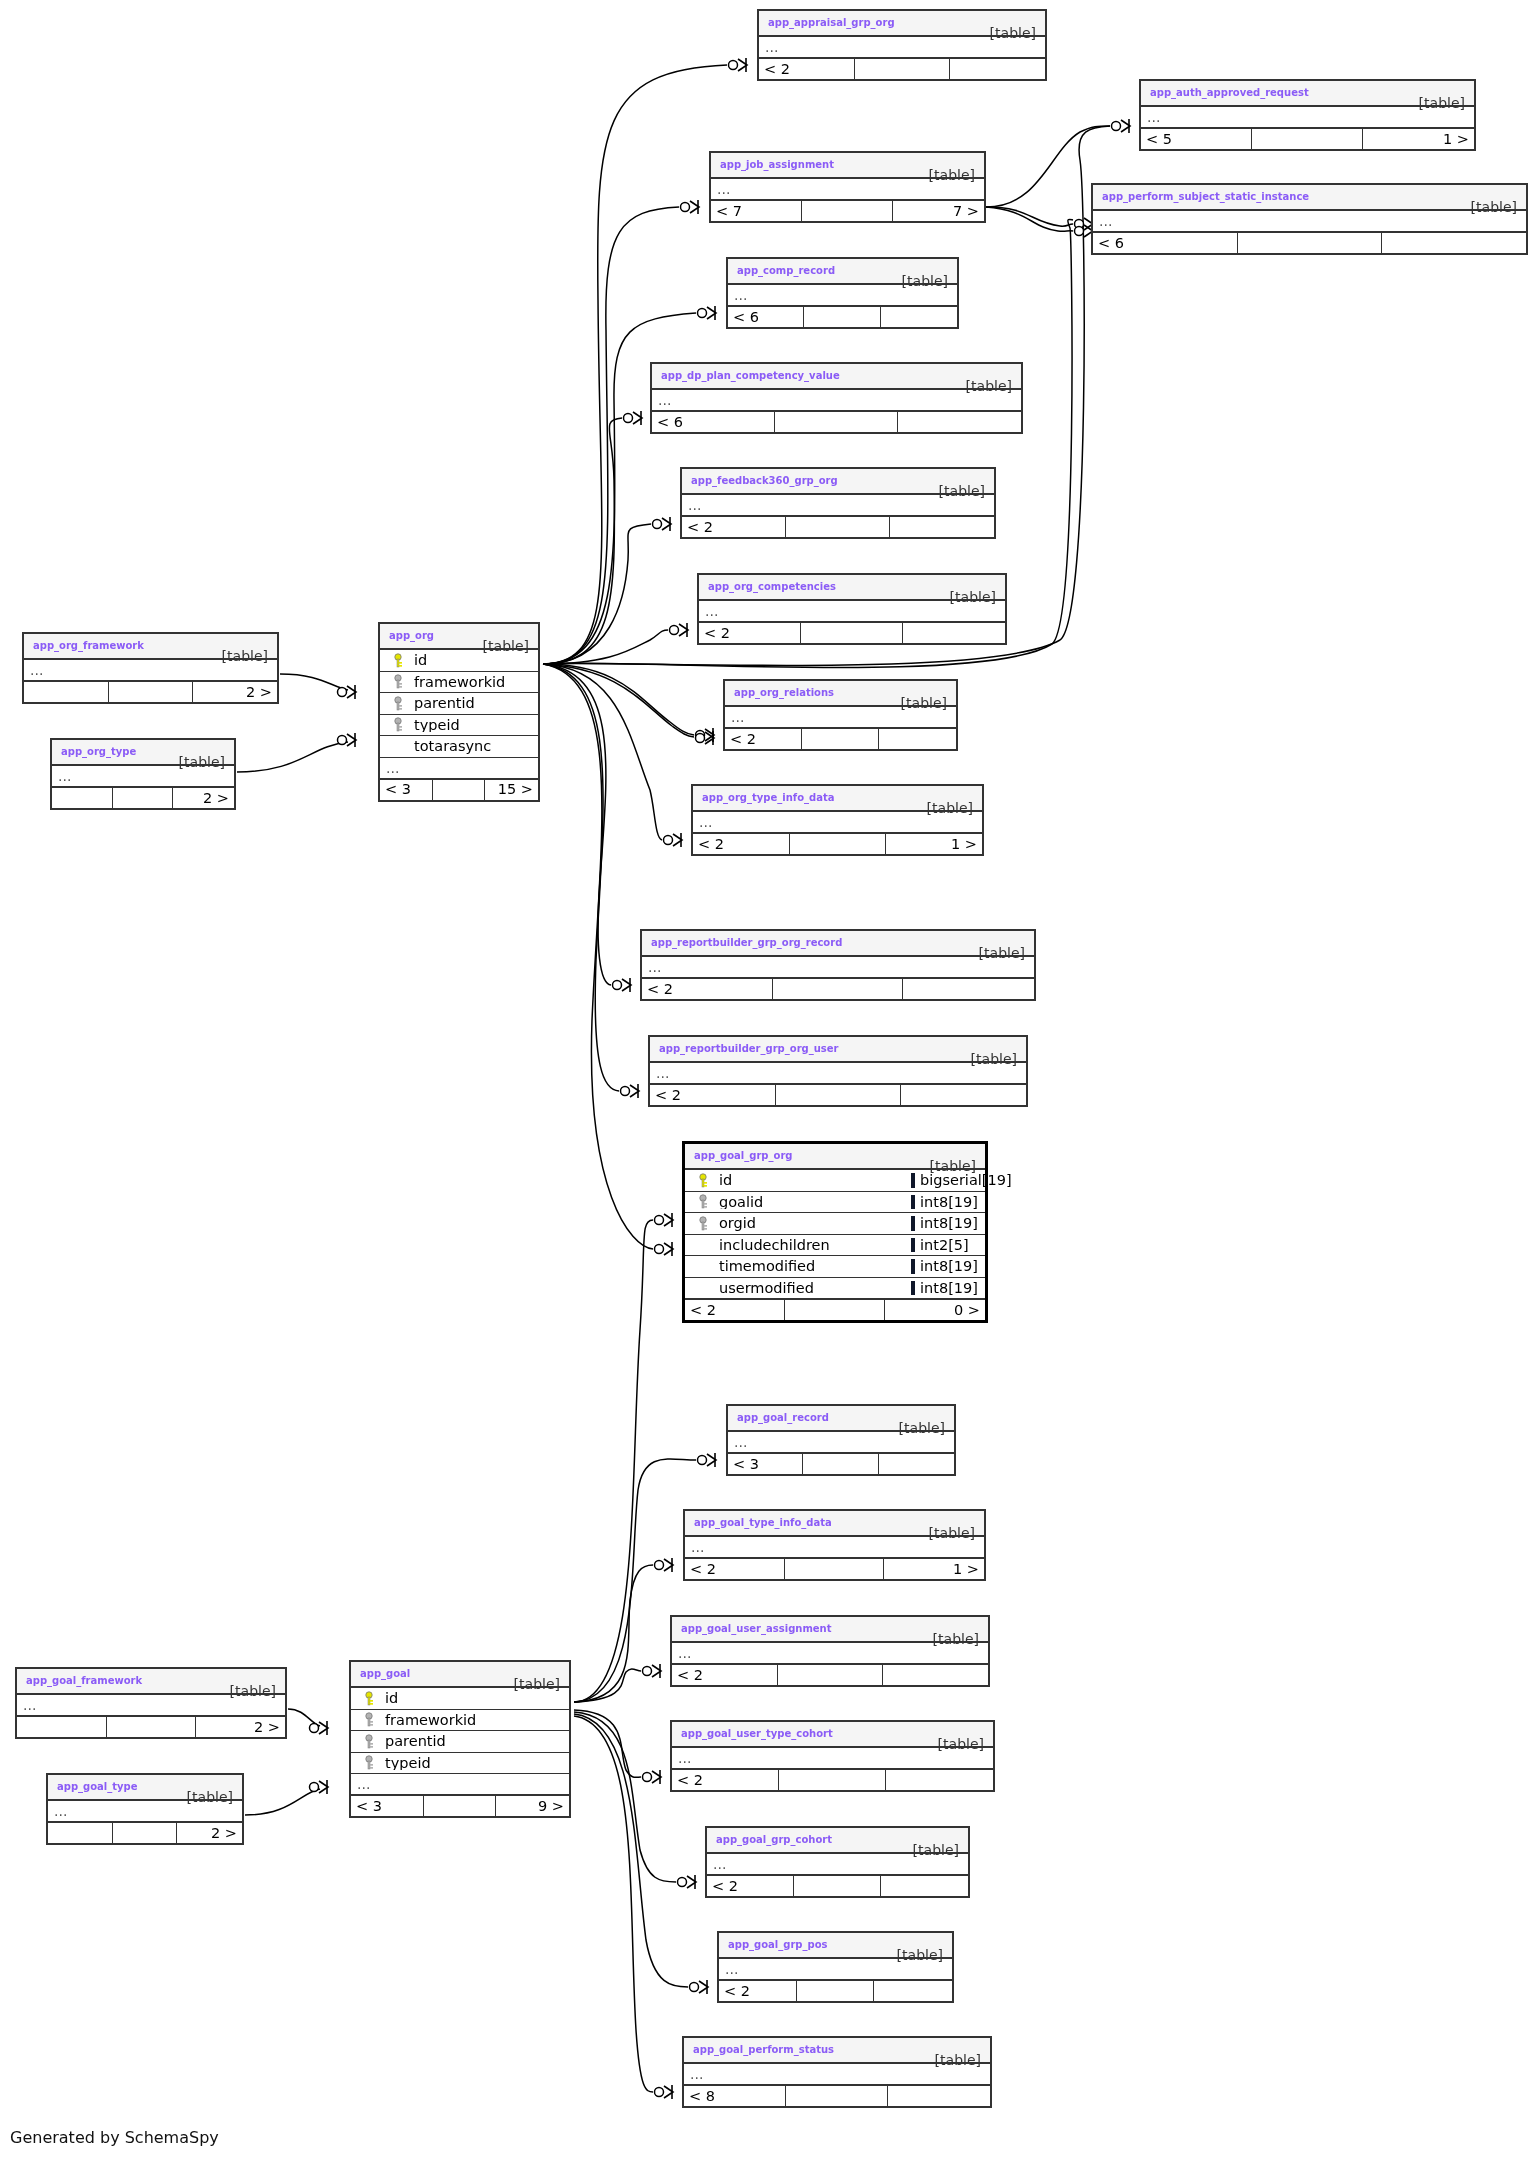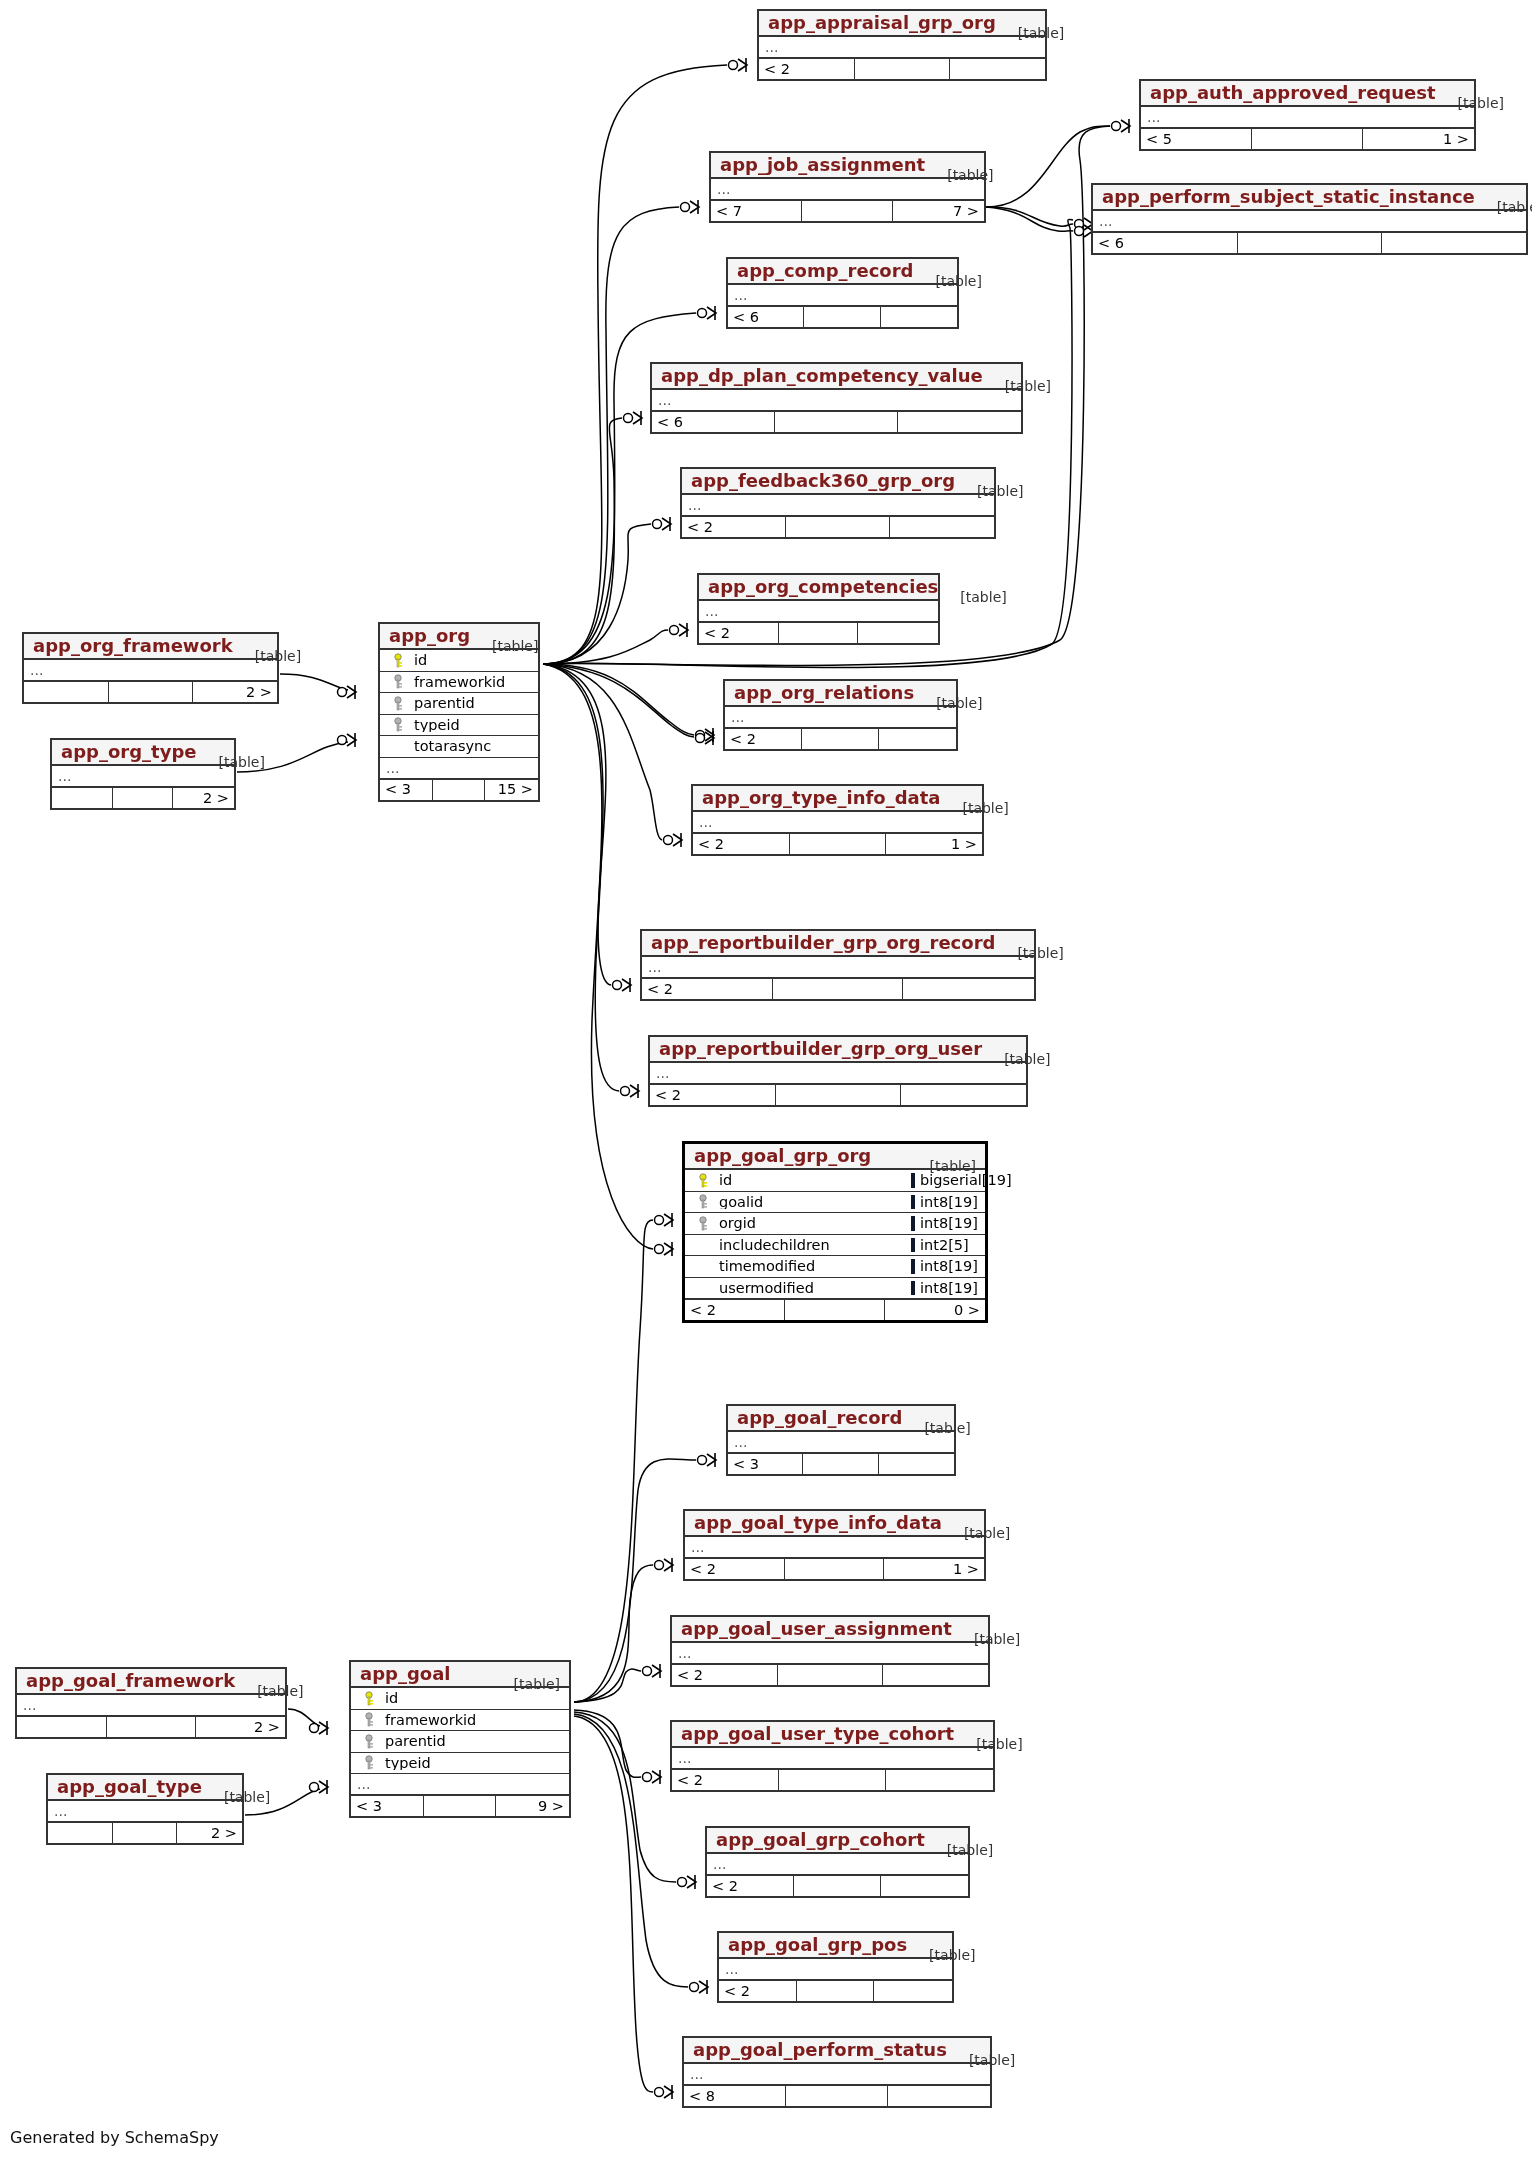--- a/index.html
+++ b/index.html
@@ -42,22 +42,22 @@
     align-items: center;
     justify-content: space-between;
     background: #f5f5f5;
     border-bottom: 2px solid #333333;
     padding: 4px 9px 5px 9px;
     box-sizing: border-box;
     height: 26px;
   }
   .tname {
     font-weight: bold;
-    font-size: 18px;
-    color: #7f1d1d;
+    font-size: 10px;
+    color: #8b5cf6;
     white-space: nowrap;
   }
   .ttag {
     font-size: 14px;
     color: #333333;
     white-space: nowrap;
     padding-left: 22px;
     margin-top: 20px;
   }
   .trow {
@@ -324,21 +324,21 @@
           <span class="tname">app_feedback360_grp_org</span>
           <span class="ttag">[table]</span>
         </div>
         <div class="trow dots">...</div>
         <div class="tfoot">
           <div class="foot-l">&lt; 2</div>
           <div class="foot-m"></div>
           <div class="foot-r"></div>
         </div>
       </div>
-      <div class="tbl" style="left: 697px; top: 573px; width: 243px;">
+      <div class="tbl" style="left: 697px; top: 573px; width: 310px;">
         <div class="thead">
           <span class="tname">app_org_competencies</span>
           <span class="ttag">[table]</span>
         </div>
         <div class="trow dots">...</div>
         <div class="tfoot">
           <div class="foot-l">&lt; 2</div>
           <div class="foot-m"></div>
           <div class="foot-r"></div>
         </div>

